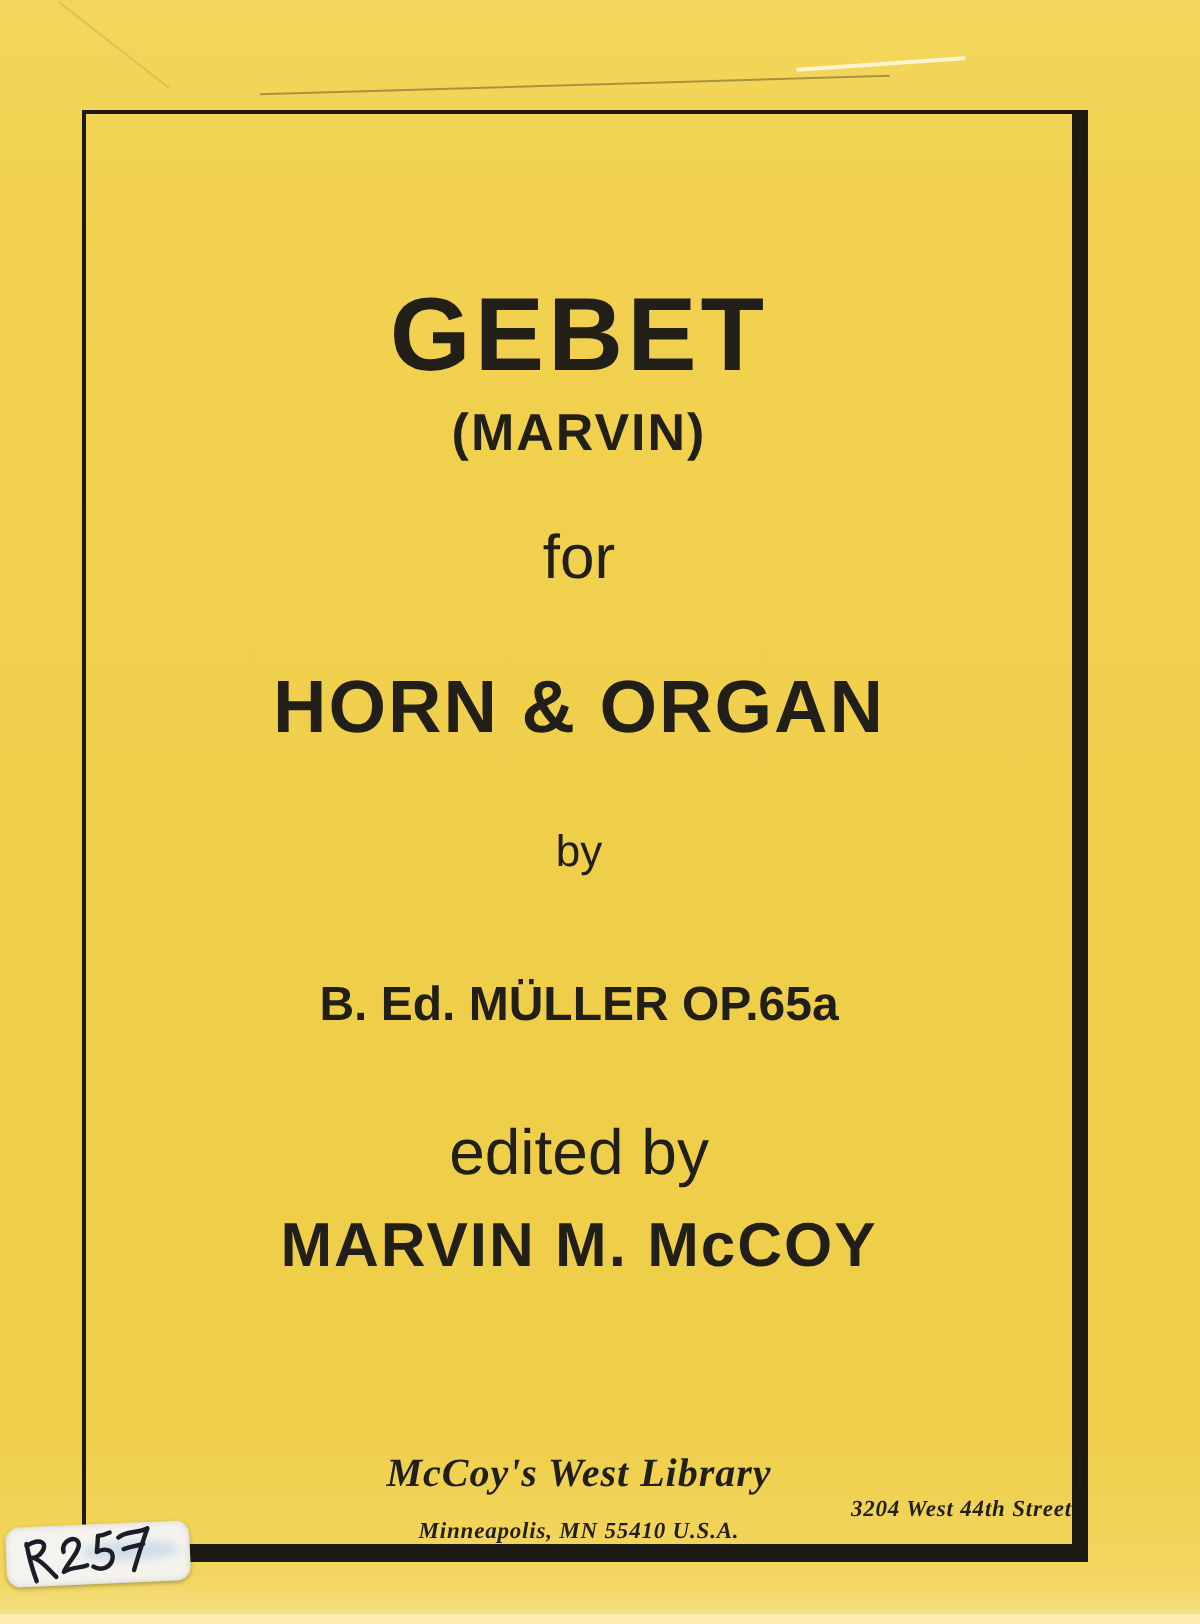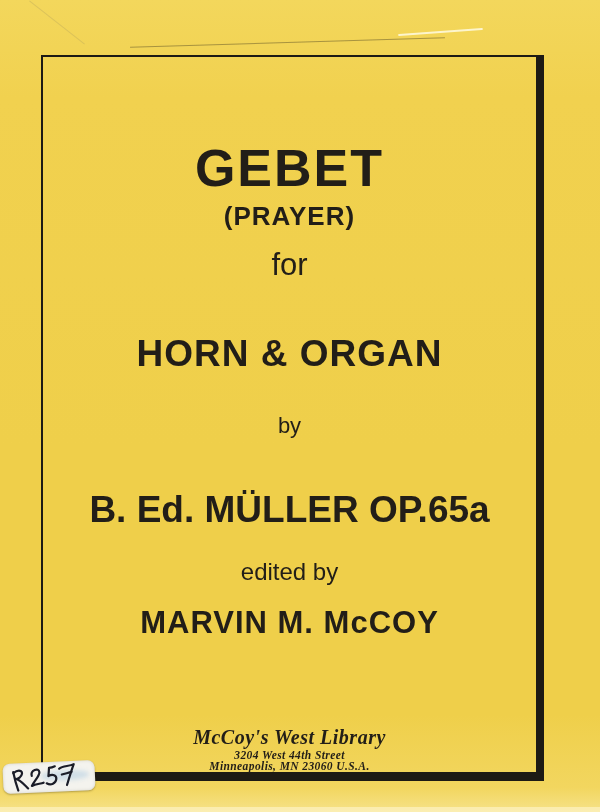--- a/index.html
+++ b/index.html
@@ -20,31 +20,31 @@
     border-color:#1d1a14;
     border-width:2px 8px 9px 2px;
   }
 
   .line{
     position:absolute;left:0;right:0;text-align:center;
     line-height:1;white-space:nowrap;
   }
   .t-title      {top:85px; font-size:52px;font-weight:bold;letter-spacing:2px;}
   .t-subtitle   {top:146px;font-size:26px;font-weight:bold;letter-spacing:1px;}
-  .t-for        {top:192px;font-size:31px;font-weight:400;}
+  .t-for        {top:206px;font-size:31px;font-weight:400;}
   .t-instr      {top:278px;font-size:37px;font-weight:bold;letter-spacing:1px;text-align:center;}
   .t-by         {top:358px;font-size:22px;font-weight:400;}
-  .t-composer   {top:434px;font-size:37px;font-weight:bold;}
-  .t-editedby   {top:503px;font-size:24px;font-weight:400;}
+  .t-composer   {top:434px;font-size:24px;font-weight:bold;}
+  .t-editedby   {top:503px;font-size:32px;font-weight:400;}
   .t-editor     {top:550px;font-size:31px;font-weight:bold;letter-spacing:1px;}
 
   .t-pubname    {top:670px;font-size:20px;font-weight:bold;font-style:italic;
                  font-family:"Liberation Serif",serif;letter-spacing:.5px;}
   .t-addr1      {top:693px;font-size:11.5px;font-weight:bold;font-style:italic;
-                 font-family:"Liberation Serif",serif;letter-spacing:.4px;}
+                 font-family:"Liberation Serif",serif;letter-spacing:.4px;text-align:right;}
   .t-addr2      {top:704px;font-size:11.5px;font-weight:bold;font-style:italic;
                  font-family:"Liberation Serif",serif;letter-spacing:.4px;}
 
   
   .crease-a{position:absolute;left:130px;top:42px;width:315px;height:1px;
             background:rgba(105,92,44,.55);transform:rotate(-1.7deg);}
   .crease-b{position:absolute;left:398px;top:31px;width:85px;height:2px;
             background:rgba(255,252,235,.8);transform:rotate(-4deg);border-radius:2px;}
   .crease-c{position:absolute;left:22px;top:22px;width:70px;height:1px;
             background:rgba(190,170,90,.45);transform:rotate(38deg);}
@@ -70,30 +70,30 @@
 <body>
 
 <div class="page">
 
   <div class="crease-a"></div>
   <div class="crease-b"></div>
   <div class="crease-c"></div>
 
   <div class="frame">
     <div class="line t-title">GEBET</div>
-    <div class="line t-subtitle">(PRAYER)</div>
+    <div class="line t-subtitle">(MARVIN)</div>
     <div class="line t-for">for</div>
     <div class="line t-instr">HORN &amp; ORGAN</div>
     <div class="line t-by">by</div>
     <div class="line t-composer">B. Ed. MÜLLER OP.65a</div>
     <div class="line t-editedby">edited by</div>
     <div class="line t-editor">MARVIN M. McCOY</div>
     <div class="line t-pubname">McCoy's West Library</div>
     <div class="line t-addr1">3204 West 44th Street</div>
-    <div class="line t-addr2">Minneapolis, MN 23060 U.S.A.</div>
+    <div class="line t-addr2">Minneapolis, MN 55410 U.S.A.</div>
   </div>
 
   <div class="sticker">
     <div class="smear"></div>
     <span class="visually-hidden">R257</span>
     <svg width="92" height="30" viewBox="0 0 92 30">
       <g transform="rotate(-4 46 15)" fill="none" stroke="#1b1d28" stroke-width="2.2" stroke-linecap="round" stroke-linejoin="round">
 
         <path d="M11,6 C11.5,12 12.5,19 14,25"></path>
         <path d="M11,7 C18,3 23,7 17,12 C14,14 12,13 12,13 C16,13 20,19 24,24"></path>

